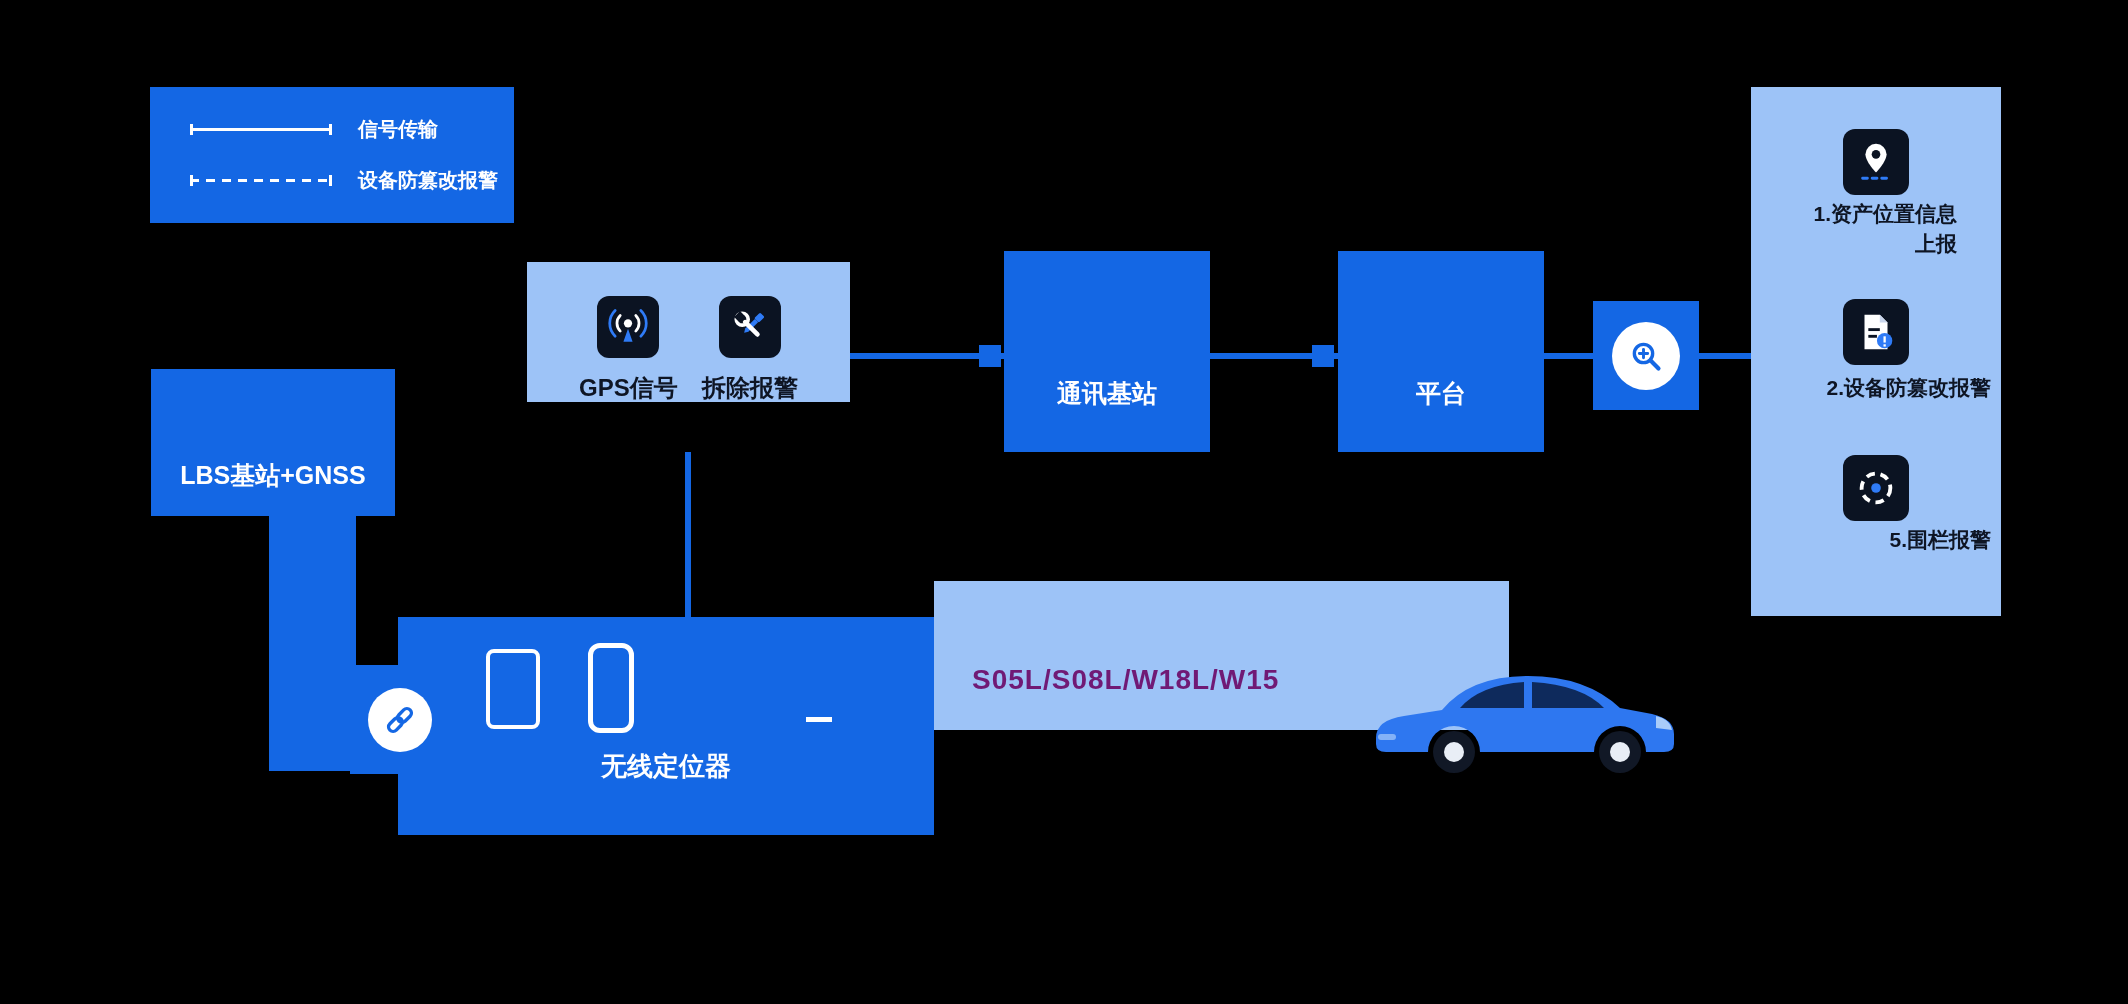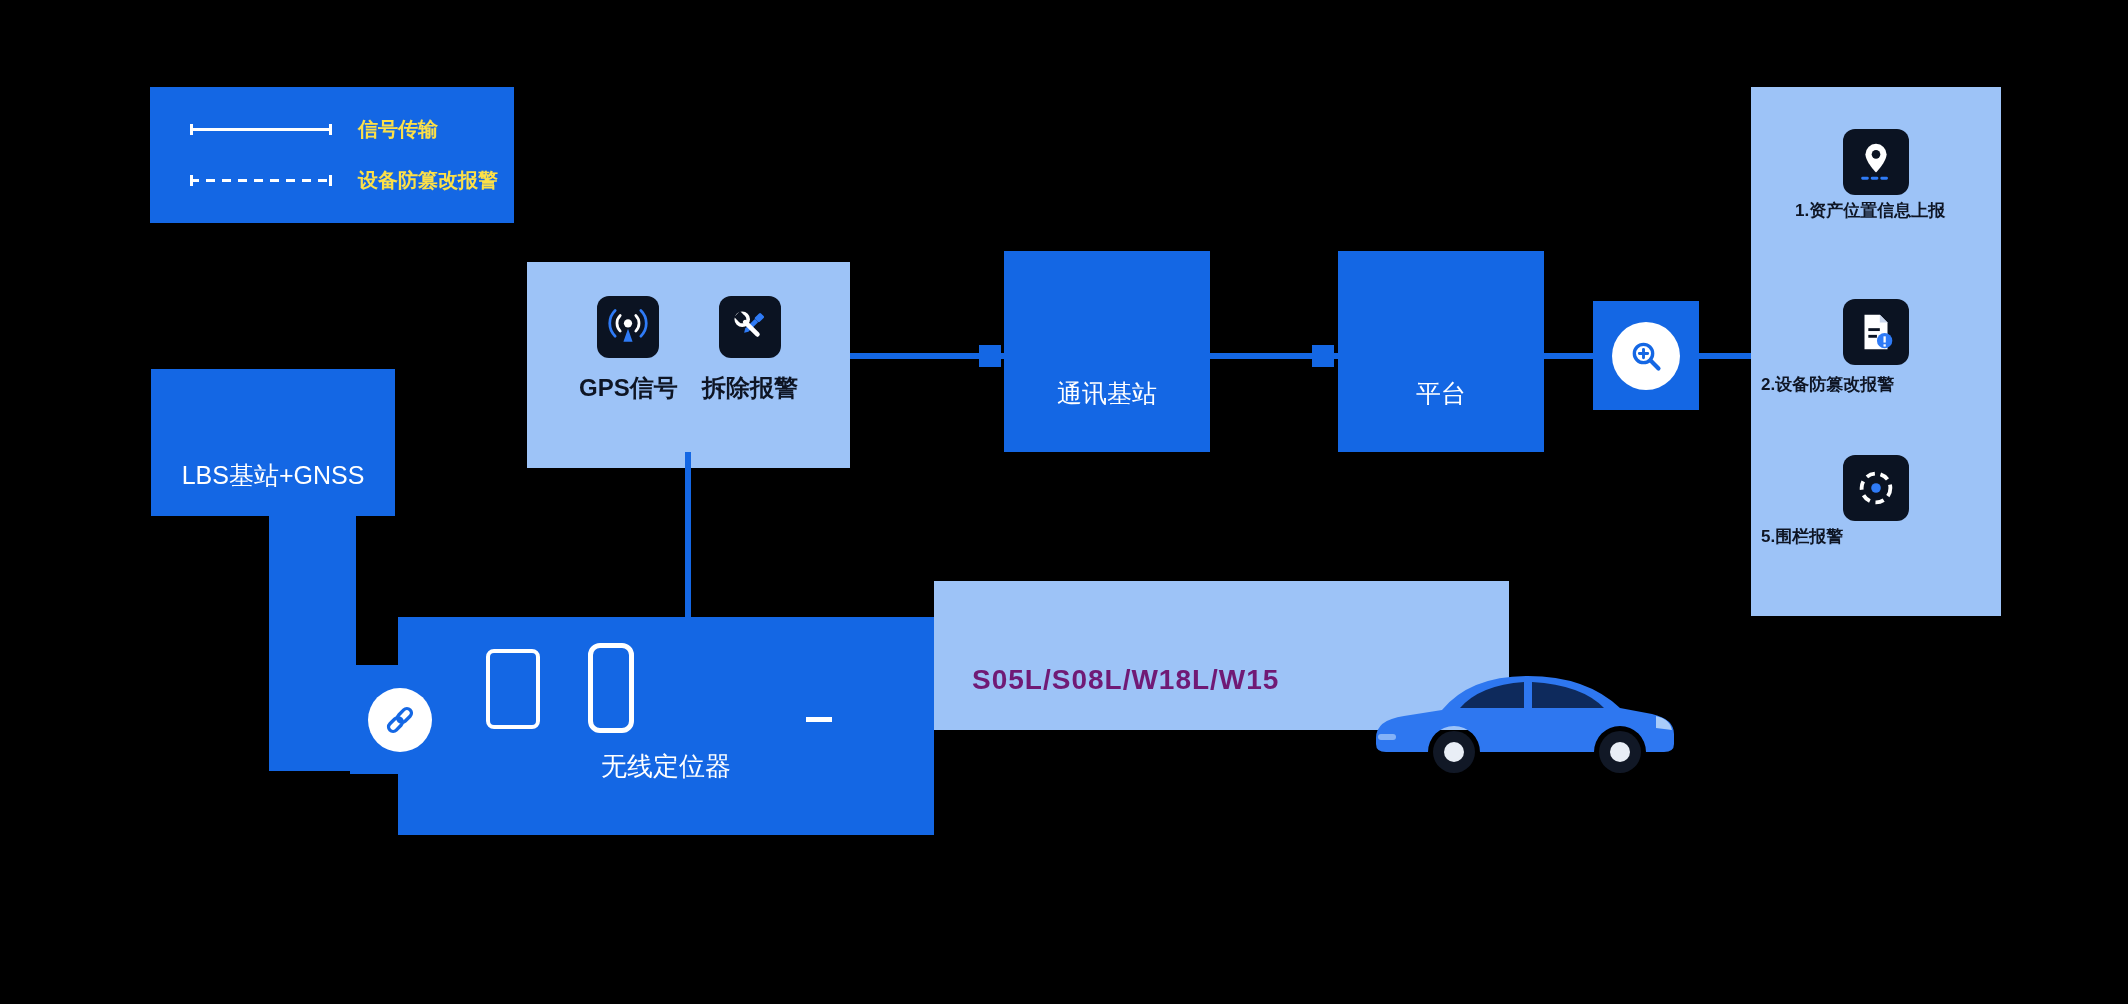--- a/index.html
+++ b/index.html
@@ -11,34 +11,34 @@
   .light-fill { background:#9DC3F7; }
 
   
   .legend { left:150px; top:87px; width:364px; height:136px; display:flex; flex-direction:column; justify-content:center; gap:24px; padding-left:40px; }
   .legend-row { display:flex; align-items:center; gap:26px; }
   .swatch { position:relative; width:142px; height:3px; }
   .swatch.solid { background:#ffffff; }
   .swatch.dashed { background:repeating-linear-gradient(90deg,#ffffff 0 9px,transparent 9px 16px); }
   .swatch::before,.swatch::after { content:""; position:absolute; top:-4px; width:3px; height:11px; background:#ffffff; }
   .swatch::before { left:0; } .swatch::after { right:0; }
-  .legend-label { font-size:20px; color:#fde047; font-weight:600; }
-
-  .node-label { position:absolute; left:0; right:0; text-align:center; color:#ffffff; font-weight:400; }
+  .legend-label { font-size:20px; color:#ffffff; font-weight:600; }
+
+  .node-label { position:absolute; left:0; right:0; text-align:center; color:#ffffff; font-weight:700; }
 
   .lbs { left:151px; top:369px; width:244px; height:147px; }
   .lbs .node-label { bottom:24px; font-size:25px; }
   .lbs-bar { left:269px; top:516px; width:87px; height:255px; }
 
   .badge { display:flex; align-items:center; justify-content:center; }
   .badge-circle { background:#ffffff; border-radius:50%; display:flex; align-items:center; justify-content:center; }
   .link-badge { left:350px; top:665px; width:100px; height:109px; z-index:4; }
   .link-badge .badge-circle { width:64px; height:64px; }
 
-  .sensor-panel { left:527px; top:262px; width:323px; height:206px; display:flex; justify-content:space-between; padding:34px 52px 0;gap:18px; }
+  .sensor-panel { left:527px; top:262px; width:323px; height:140px; display:flex; justify-content:space-between; padding:34px 52px 0;gap:18px; }
   .sensor-item { display:flex; flex-direction:column; align-items:center; gap:14px; }
   .icon-tile { width:62px; height:62px; border-radius:12px; background:#0B1322; display:flex; align-items:center; justify-content:center; flex:0 0 auto; }
   .icon-tile.lg { width:66px; height:66px; }
   .sensor-label { font-size:24px; font-weight:700; color:#0E1524; white-space:nowrap; }
 
   .vline { left:685px; top:452px; width:6px; height:165px; }
   .hline { height:6px; }
   .conn1 { left:850px; top:353px; width:156px; }
   .conn2 { left:1210px; top:353px; width:130px; }
   .conn3a { left:1544px; top:353px; width:51px; }
@@ -51,21 +51,21 @@
   .platform { left:1338px; top:251px; width:206px; height:201px; }
   .station .node-label, .platform .node-label { bottom:42px; font-size:25px; }
 
   .zoom-badge { left:1593px; top:301px; width:106px; height:109px; }
   .zoom-badge .badge-circle { width:68px; height:68px; }
 
   .output-panel { left:1751px; top:87px; width:250px; height:529px; }
   .output-panel > div { position:absolute; }
   .output-icon { left:50%; transform:translateX(-50%); }
   .oi1 { top:42px; } .oi2 { top:212px; } .oi3 { top:368px; }
-  .output-label { left:10px; right:10px; text-align:left; font-size:17px; line-height:1.45; color:#0E1524; font-weight:600; }
+  .output-label { left:10px; right:10px; text-align:right; font-size:21px; line-height:1.45; color:#0E1524; font-weight:600; }
   .ol1 { top:112px; left:44px; right:44px; } .ol2 { top:286px; } .ol3 { top:438px; }
 
   .locator { left:398px; top:617px; width:536px; height:218px; }
   .device-outline { position:absolute; border:4px solid #ffffff; border-radius:8px; }
   .dev1 { left:88px; top:32px; width:54px; height:80px; }
   .dev2 { left:190px; top:26px; width:46px; height:90px; border-width:5px; border-radius:12px; }
   .locator-dash { position:absolute; left:408px; top:100px; width:26px; height:5px; background:#ffffff; }
   .locator .node-label { top:132px; font-size:26px; }
 
   .banner { left:934px; top:581px; width:575px; height:149px; }

